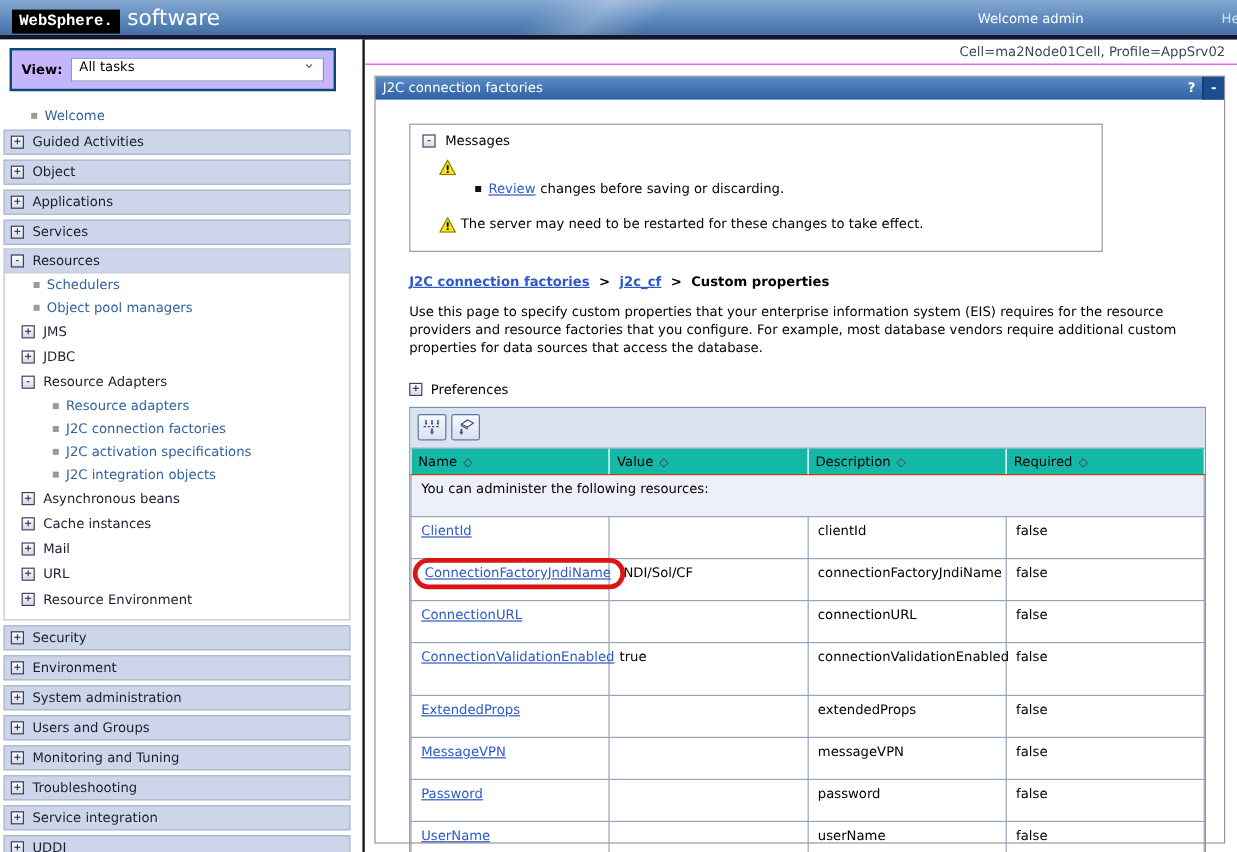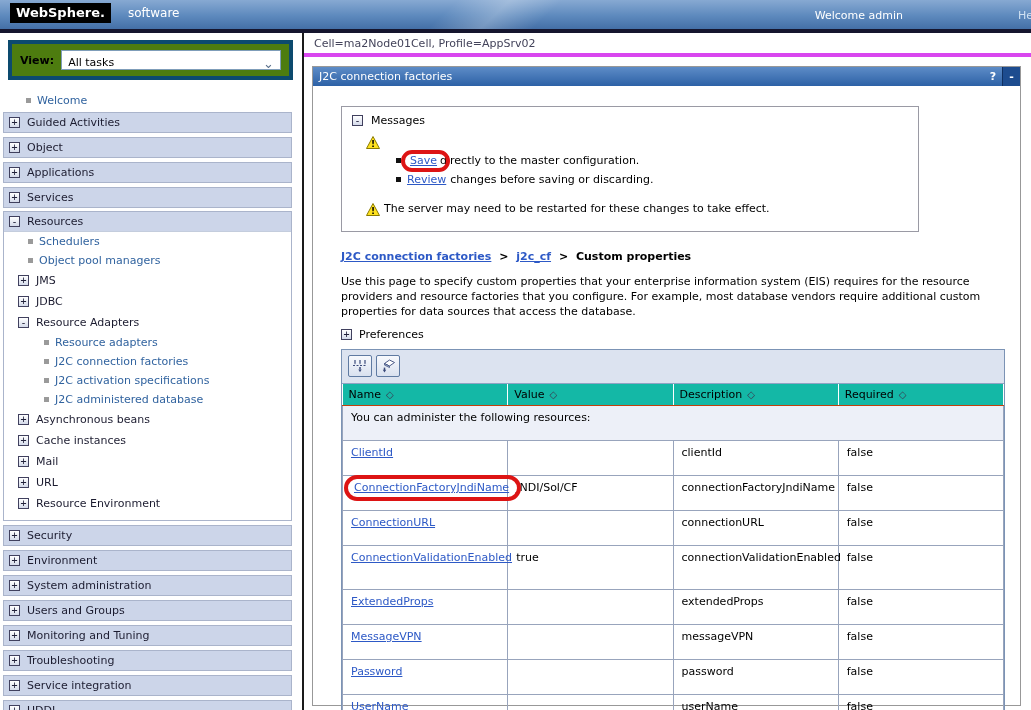--- a/index.html
+++ b/index.html
@@ -11,34 +11,34 @@
   
   .banner {
     position:absolute; left:0; top:0; width:1031px; height:33px;
     background: linear-gradient(to bottom,#87a9d2 0%,#5d89bd 55%,#446fa6 100%);
     border-bottom:4px solid #15152e; overflow:hidden;
   }
   .banner:before { content:""; position:absolute; left:250px; top:-20px; width:500px; height:60px;
     background:linear-gradient(115deg, rgba(255,255,255,0) 40%, rgba(255,255,255,.25) 50%, rgba(255,255,255,0) 60%);
     transform:skewX(-30deg); }
   .brand { position:absolute; left:10px; top:5px; }
-  .brand-bold { background:#000; color:#fff; font-weight:bold; font-size:13px; padding:2px 6px 3px 6px; }
-  .brand-light { color:#fff; font-size:12px; margin-left:17px; }
+  .brand-bold { background:#000; color:#fff; font-weight:bold; font-size:13px; padding:2px 6px 3px 6px;font-family:Liberation Mono, monospace; }
+  .brand-light { color:#fff; font-size:18px; margin-left:6px; }
   .welcome-user { position:absolute; right:128px; top:9px; color:#fff; }
   .help-link { position:absolute; right:-12px; top:9px; color:#cfe0f2; text-decoration:none; }
   
   .sidebar { position:absolute; left:0; top:33px; width:302px; bottom:0; background:#fff; }
   .divider { position:absolute; left:302px; top:33px; width:2px; bottom:0; background:#1a1a1a; }
   .viewbox {
-    margin:7px 9px 10px 8px; border:4px solid #0c4a6e; padding:6px 8px;
-    display:flex; align-items:center; gap:7px; background:#4d7c0f;
+    margin:7px 22px 10px 8px; border:2px solid #0c4a6e; padding:6px 8px;
+    display:flex; align-items:center; gap:7px; background:#c4b5fd;
   }
   .viewbox label { font-weight:bold; }
   .fake-select {
-    flex:1; border:1px solid #7f9db9; height:20px; display:flex; align-items:flex-end;
+    flex:1; border:1px solid #7f9db9; height:20px; display:flex; align-items:flex-start;
     justify-content:space-between; padding:0 6px; background:#fff; cursor:default;
   }
   .fake-select .chev { color:#5a708c; font-size:13px; line-height:10px; }
   .nav-link-row { padding:4px 0 5px 26px; display:flex; align-items:center; }
   .bullet-sq { width:5px; height:5px; background:#9a9a9a; display:inline-block; margin-right:6px; flex:0 0 auto; }
   a.navlink { color:#31639f; text-decoration:none; }
   .nav-head {
     margin:0 10px 3px 3px; background:#ccd5e9; border:1px solid #aab4cb;
     padding:3px 5px; display:flex; align-items:center; color:#1c1c30; cursor:pointer;
   }
@@ -49,21 +49,21 @@
     color:#20203a; flex:0 0 auto; font-family:"DejaVu Sans Mono",monospace;
   }
   .nav-open-wrap { margin:0 10px 3px 3px; border:1px solid #aab4cb; }
   .nav-open-wrap .nav-head { margin:0; border:none; border-bottom:1px solid #c4cddd; }
   .nav-open-body { padding:0 0 6px 0; background:#fff; }
   .sub-link { padding:3px 0 3px 24px; display:flex; align-items:center; }
   .sub-expand { padding:4px 0 4px 14px; display:flex; align-items:center; color:#1c1c30; cursor:pointer; }
   .sub-sub-link { padding:3px 0 3px 40px; display:flex; align-items:center; }
   
   .main { position:absolute; left:304px; top:33px; right:0; bottom:0; }
-  .context-bar { padding:4px 10px 3px 10px; color:#43435a; border-bottom:4px solid #d946ef; }
+  .context-bar { padding:4px 10px 3px 10px; color:#43435a; border-bottom:1px solid #d946ef;text-align:right; }
   .panel { margin:9px 10px 0 8px; border:1px solid #989898; height:640px; background:#fff; position:relative; }
   .panel-title {
     height:19px; background:linear-gradient(to bottom,#5d8cc7,#2d61a6);
     color:#fff; display:flex; align-items:center; padding-left:6px;
   }
   .panel-title .t-spacer { flex:1; }
   .tbtn { width:18px; height:19px; display:flex; align-items:center; justify-content:center;
     color:#fff; font-weight:bold; cursor:pointer; }
   .tbtn.minimize { background:#1d4c8f; border-left:1px solid #0f2f60; }
   .panel-body { padding:20px 0 0 28px; }
@@ -79,21 +79,21 @@
   a.doclink { color:#2d59c6; text-decoration:underline; }
   .red-oval {
     display:inline-block; border:4px solid #dd1414; border-radius:13px;
     padding:0px 9px 1px 5px; margin:-5px -10px -5px -6px; position:relative; z-index:2; background:transparent;
   }
   .msg-line.second { margin-top:16px; }
   
   .breadcrumb { margin:18px 0 12px 0; font-weight:bold; }
   .breadcrumb a { color:#2d59c6; }
   .breadcrumb .sep { margin:0 4px; }
-  .description { width:664px; line-height:1.35; margin-bottom:8px; }
+  .description { width:664px; line-height:1.35; margin-bottom:20px; }
   .pref-row { display:flex; align-items:center; margin-bottom:8px; cursor:pointer; }
   .pref-row .pm-icon { margin-right:7px; }
   
   .tablewrap { width:664px; border:1px solid #7b93b5; }
   .tbl-toolbar { background:#dce3f0; padding:5px 6px 6px 6px; border-bottom:1px solid #8fa3c4; display:flex; gap:4px; }
   .tool-btn {
     width:24px; height:22px; border:1px solid #5f7aa2; background:linear-gradient(#f7f9fd,#d9e1ef);
     display:flex; align-items:center; justify-content:center; cursor:pointer; border-radius:2px;
   }
   table.props { width:100%; border-collapse:collapse; table-layout:fixed; }
@@ -189,21 +189,21 @@
       <div class="sub-sub-link">
         <span class="bullet-sq"></span>
         <a class="navlink" href="#">J2C connection factories</a>
       </div>
       <div class="sub-sub-link">
         <span class="bullet-sq"></span>
         <a class="navlink" href="#">J2C activation specifications</a>
       </div>
       <div class="sub-sub-link">
         <span class="bullet-sq"></span>
-        <a class="navlink" href="#">J2C administered database</a>
+        <a class="navlink" href="#">J2C integration objects</a>
       </div>
       <div class="sub-expand">
         <span class="pm-icon">+</span>
         <span>Asynchronous beans</span>
       </div>
       <div class="sub-expand">
         <span class="pm-icon">+</span>
         <span>Cache instances</span>
       </div>
       <div class="sub-expand">
@@ -275,25 +275,20 @@
           <span class="pm-icon">-</span>
           <span>Messages</span>
         </div>
         <div class="msg-line">
           <svg class="warn-icon" width="14" height="13" viewBox="0 0 14 13">
             <path d="M7 0.5 L13.5 12.5 L0.5 12.5 Z" fill="#ffe21f" stroke="#8a7a00" stroke-width="1"></path>
             <text x="7" y="11" font-size="9" font-weight="bold" text-anchor="middle" fill="#000">!</text>
           </svg>
         </div>
         <div class="msg-bullets">
-          <div class="msg-bullet-row">
-            <span class="blk-bullet"></span>
-            <span class="red-oval"><a class="doclink" href="#">Save</a></span>
-            <span>directly to the master configuration.</span>
-          </div>
           <div class="msg-bullet-row">
             <span class="blk-bullet"></span>
             <a class="doclink" href="#" style="margin-right:4px">Review</a>
             <span>changes before saving or discarding.</span>
           </div>
         </div>
         <div class="msg-line second">
           <svg class="warn-icon" width="14" height="13" viewBox="0 0 14 13">
             <path d="M7 0.5 L13.5 12.5 L0.5 12.5 Z" fill="#ffe21f" stroke="#8a7a00" stroke-width="1"></path>
             <text x="7" y="11" font-size="9" font-weight="bold" text-anchor="middle" fill="#000">!</text>

